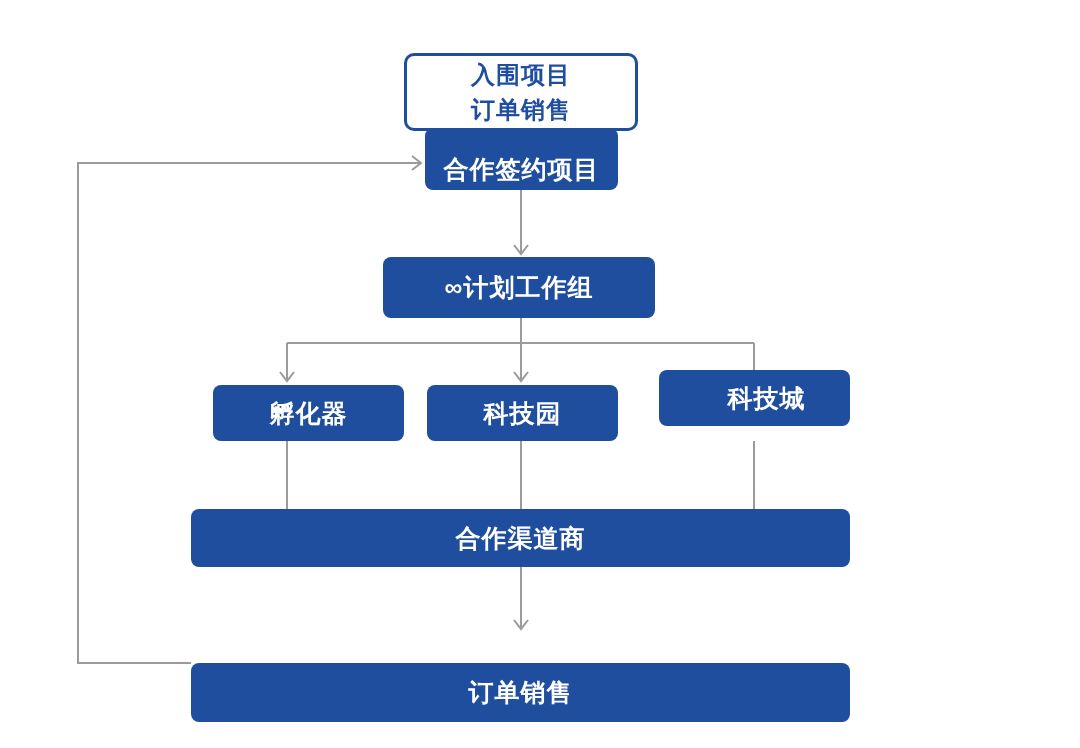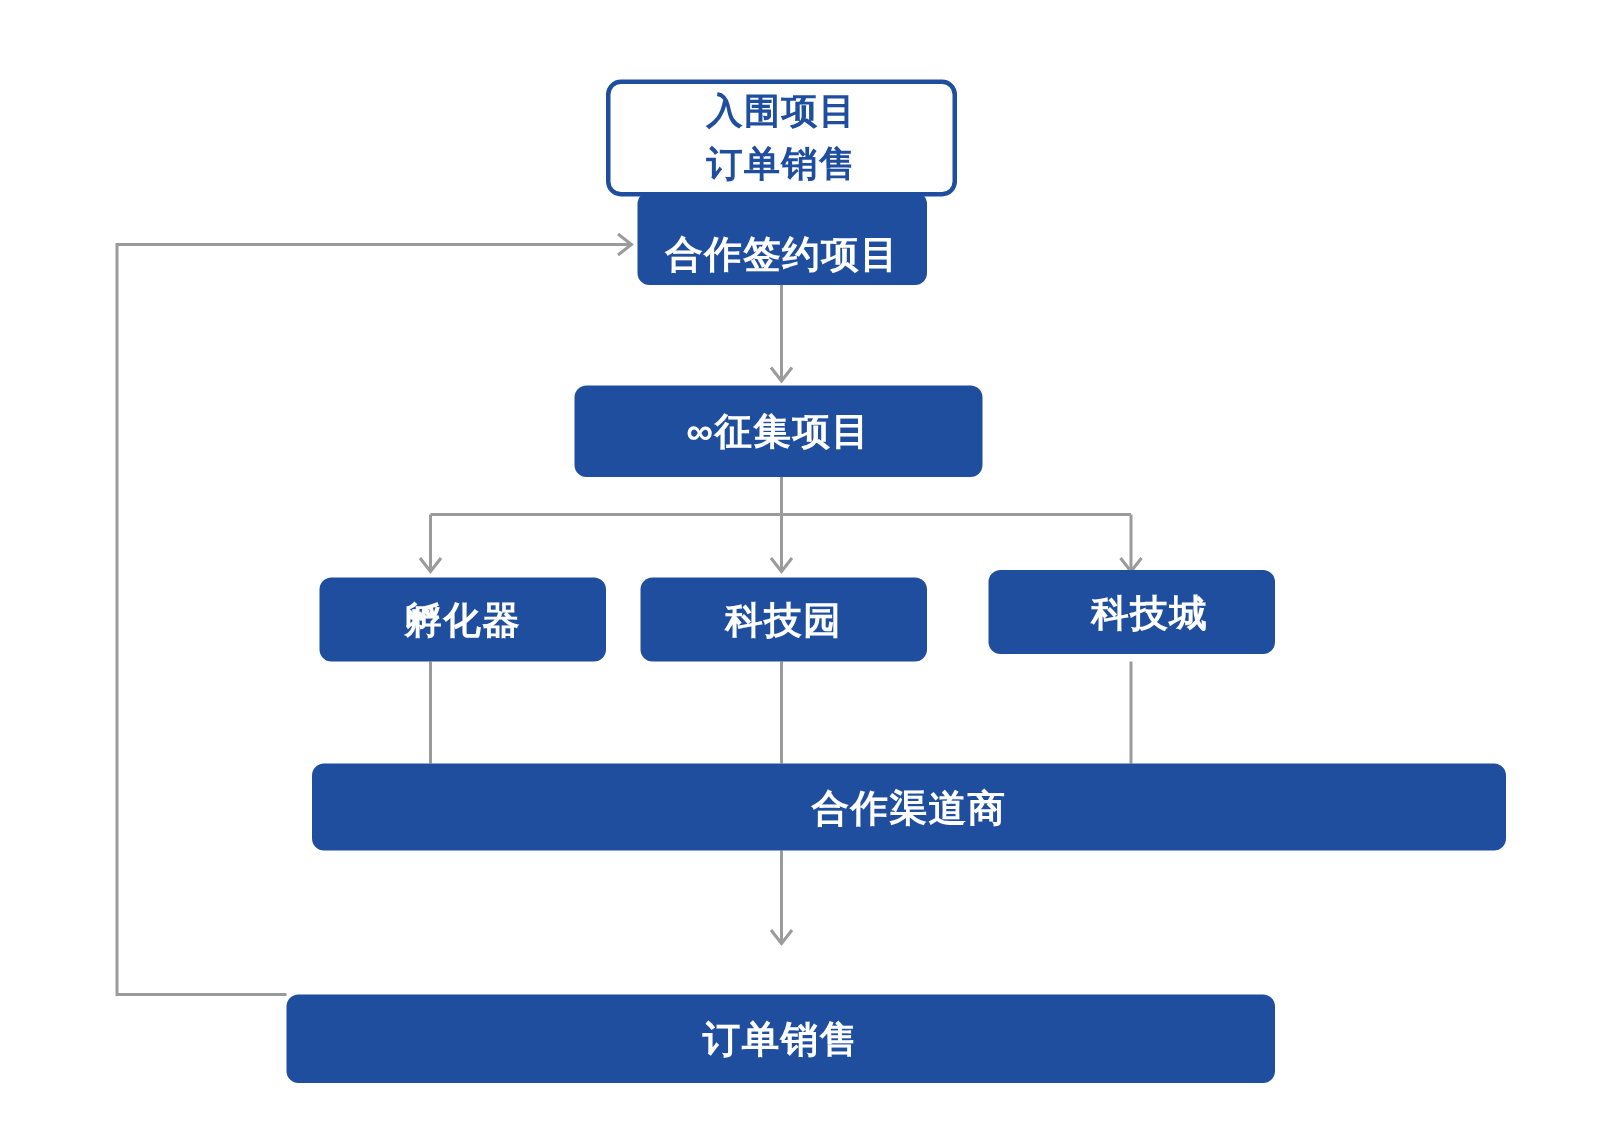--- a/index.html
+++ b/index.html
@@ -55,22 +55,22 @@
     border-radius: 10px;
     font-size: 24px;
     line-height: 35px;
     z-index: 2;
   }
   .intake-box    { left: 404px; top: 53px;  width: 234px; height: 78px; }
   .signed-box    { left: 425px; top: 128px; width: 193px; height: 62px; padding-top: 21px; }
   .workgroup-box { left: 383px; top: 257px; width: 272px; height: 61px; font-size: 30px; border-radius: 10px; }
   .incubator-box { left: 192px; top: 385px; width: 191px; height: 56px; margin-left: 21px; }
   .techpark-box  { left: 427px; top: 385px; width: 191px; height: 56px; }
-  .techcity-box  { left: 659px; top: 380px; width: 191px; height: 56px; padding-left: 24px; }
-  .channel-box   { left: 208px; top: 509px; width: 796px; height: 58px; }
+  .techcity-box  { left: 659px; top: 370px; width: 191px; height: 56px; padding-left: 24px; }
+  .channel-box   { left: 191px; top: 509px; width: 659px; height: 58px; }
   .orders-box    { left: 191px; top: 633px; width: 659px; height: 59px; margin-top: 30px; }
 </style>
 </head>
 <body>
 
 <div class="canvas">
 
   <svg class="edges" viewBox="0 0 1080 748" xmlns="http://www.w3.org/2000/svg">
 
     <path class="edge" d="M521 190 L521 254 M514 245 L521 254 L528 245"></path>
@@ -96,21 +96,21 @@
   </div>
 
   <div class="node outline intake-box">
     <span>
       <span style="display:block">入围项目</span>
       <span style="display:block">订单销售</span>
     </span>
   </div>
 
   <div class="node blue workgroup-box">
-    <span>∞征集项目</span>
+    <span>∞计划工作组</span>
   </div>
 
   <div class="node blue incubator-box">
     <span>孵化器</span>
   </div>
 
   <div class="node blue techpark-box">
     <span>科技园</span>
   </div>
 

